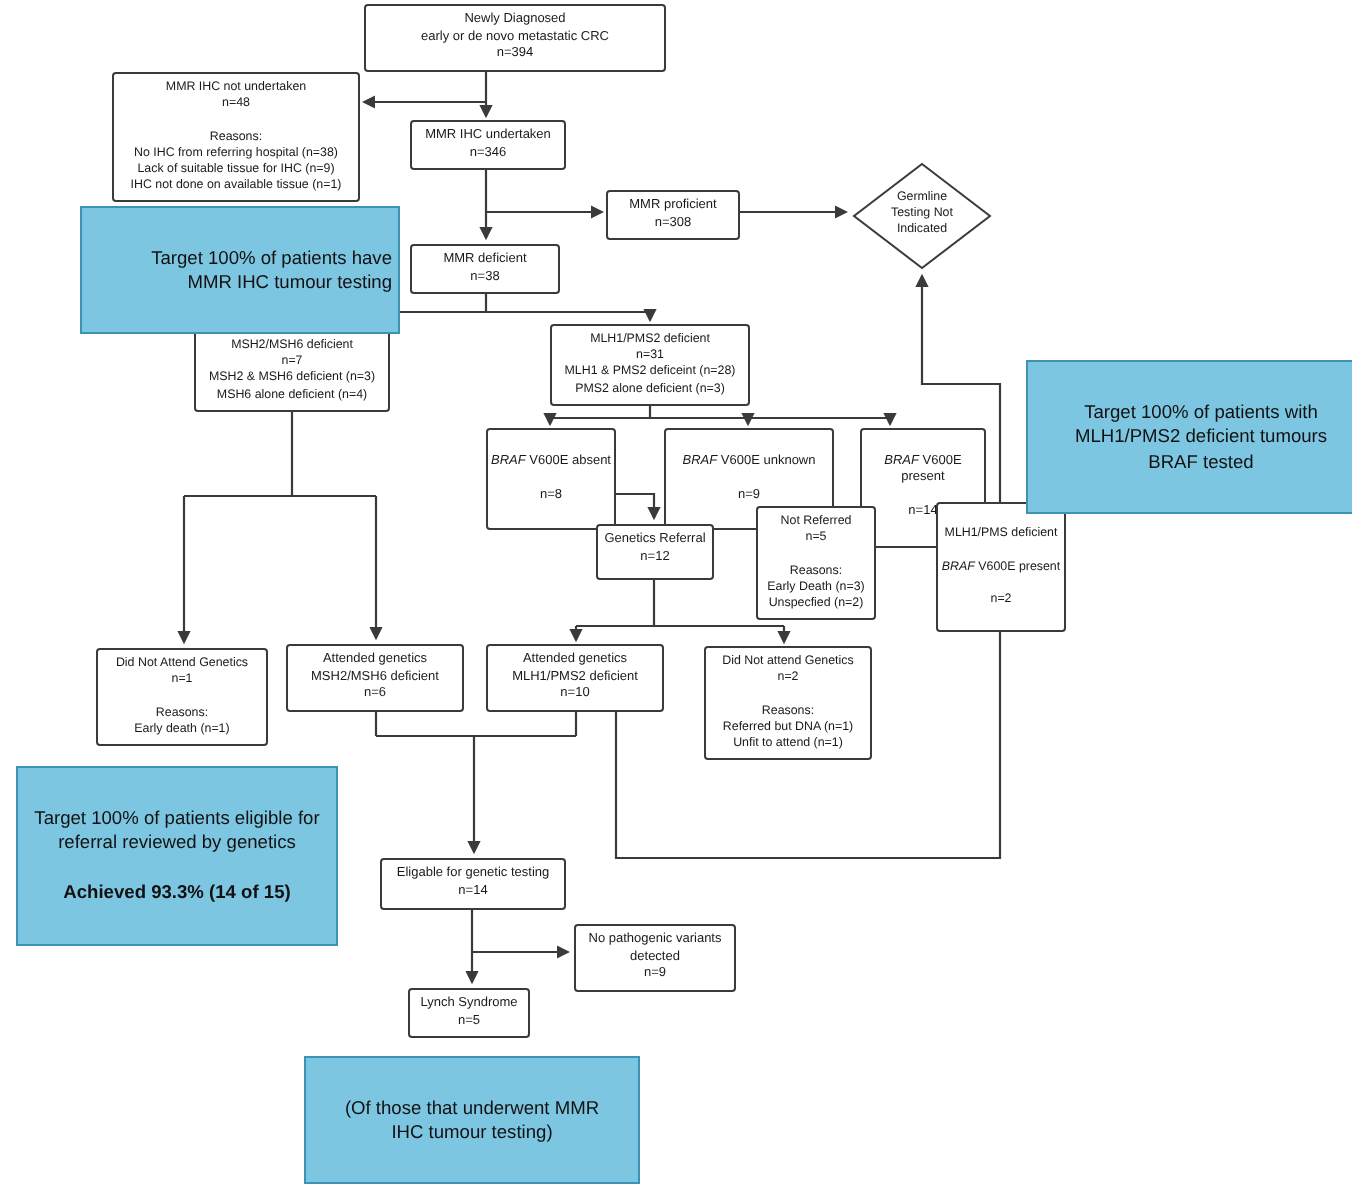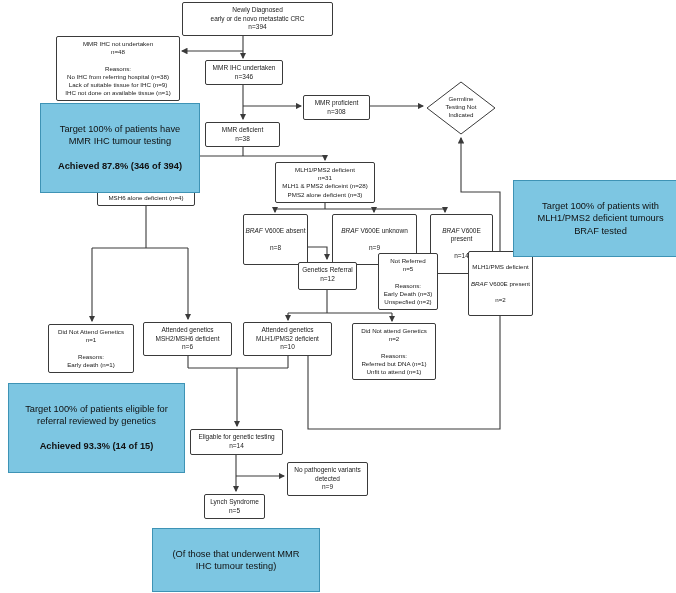--- a/index.html
+++ b/index.html
@@ -171,33 +171,32 @@
   <div class="box" style="left:190px;top:429px;width:93px;min-height:26px;">Eligable for genetic testing
 n=14</div>
 
   <div class="box" style="left:287px;top:462px;width:81px;">No pathogenic variants
 detected
 n=9</div>
 
   <div class="box" style="left:204px;top:494px;width:61px;">Lynch Syndrome
 n=5</div>
 
-  <div class="callout" style="left:40px;top:103px;width:160px;">
+  <div class="callout" style="left:40px;top:103px;width:160px;text-align:right;">
     <div>Target 100% of patients have
 MMR IHC tumour testing</div>
-    <div class="b">Achieved 87.8% (346 of 394)</div>
   </div>
 
   <div class="callout" style="left:513px;top:180px;width:175px;">
     <div>Target 100% of patients with
 MLH1/PMS2 deficient tumours
 BRAF tested</div>
   </div>
 
-  <div class="callout" style="left:8px;top:383px;width:177px;">
+  <div class="callout" style="left:8px;top:383px;width:161px;">
     <div>Target 100% of patients eligible for
 referral reviewed by genetics</div>
     <div class="b">Achieved 93.3% (14 of 15)</div>
   </div>
 
   <div class="callout" style="left:152px;top:528px;width:168px;">
     <div>(Of those that underwent MMR
 IHC tumour testing)</div>
   </div>
 

